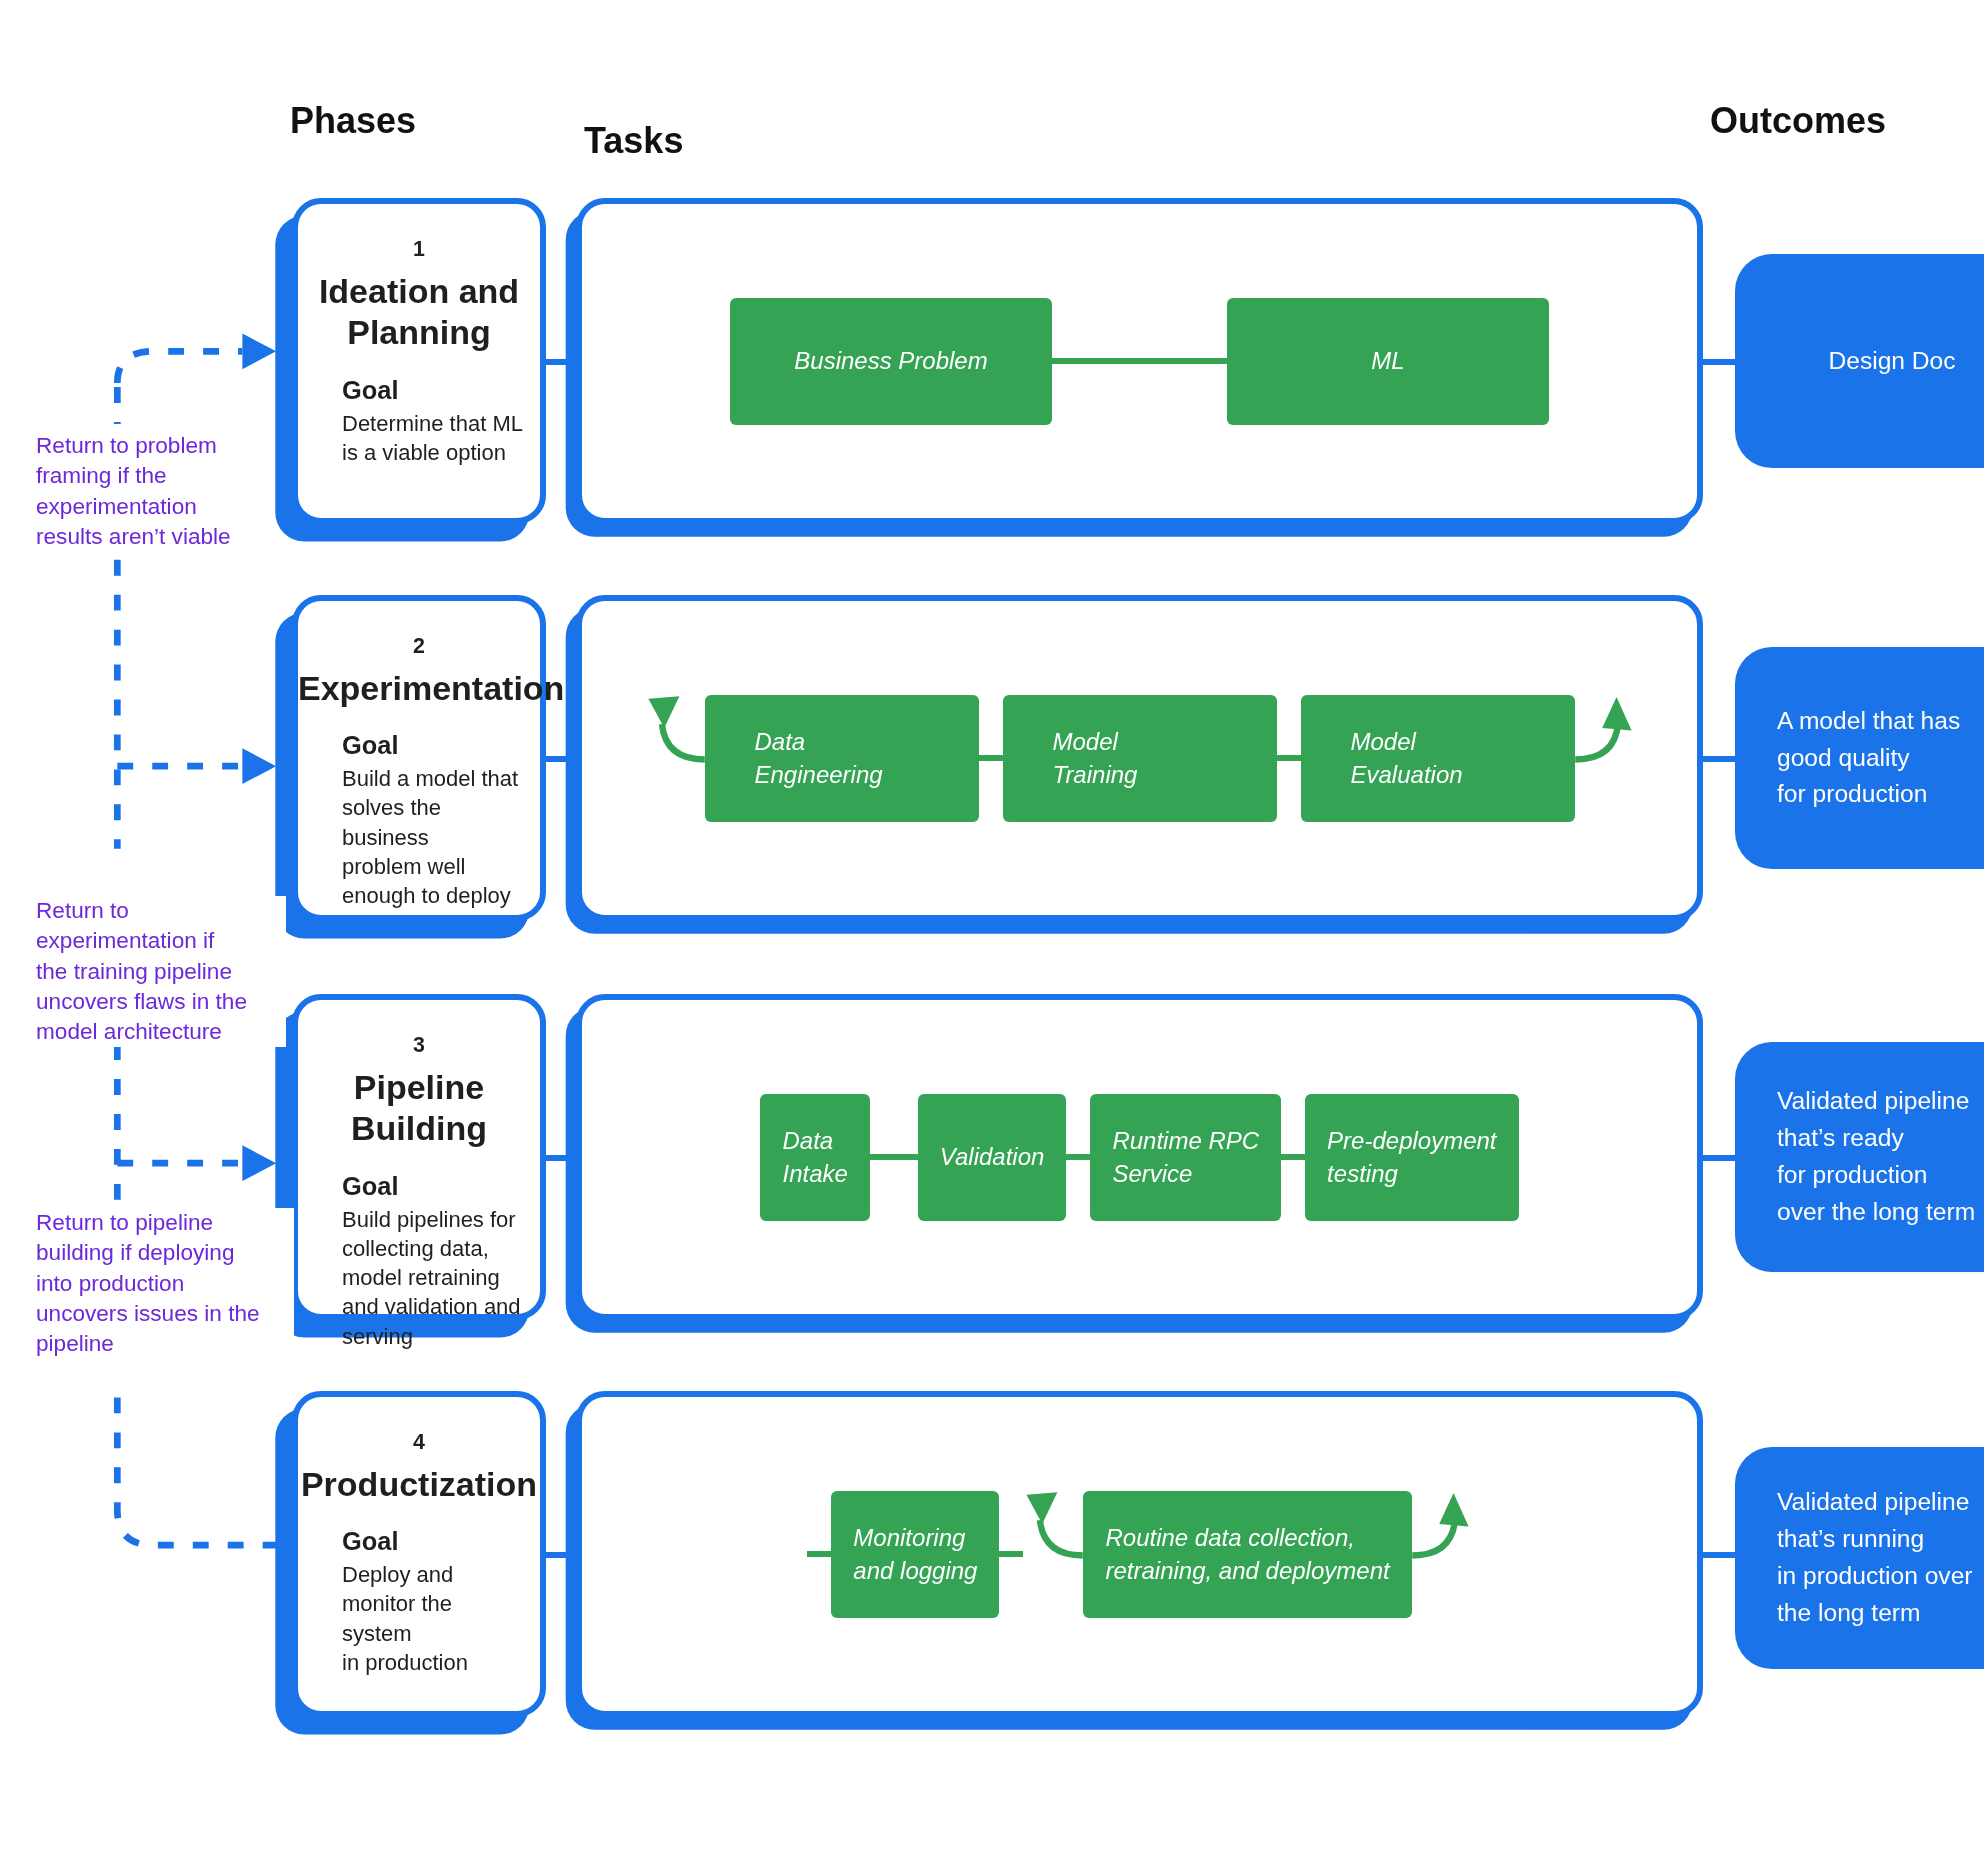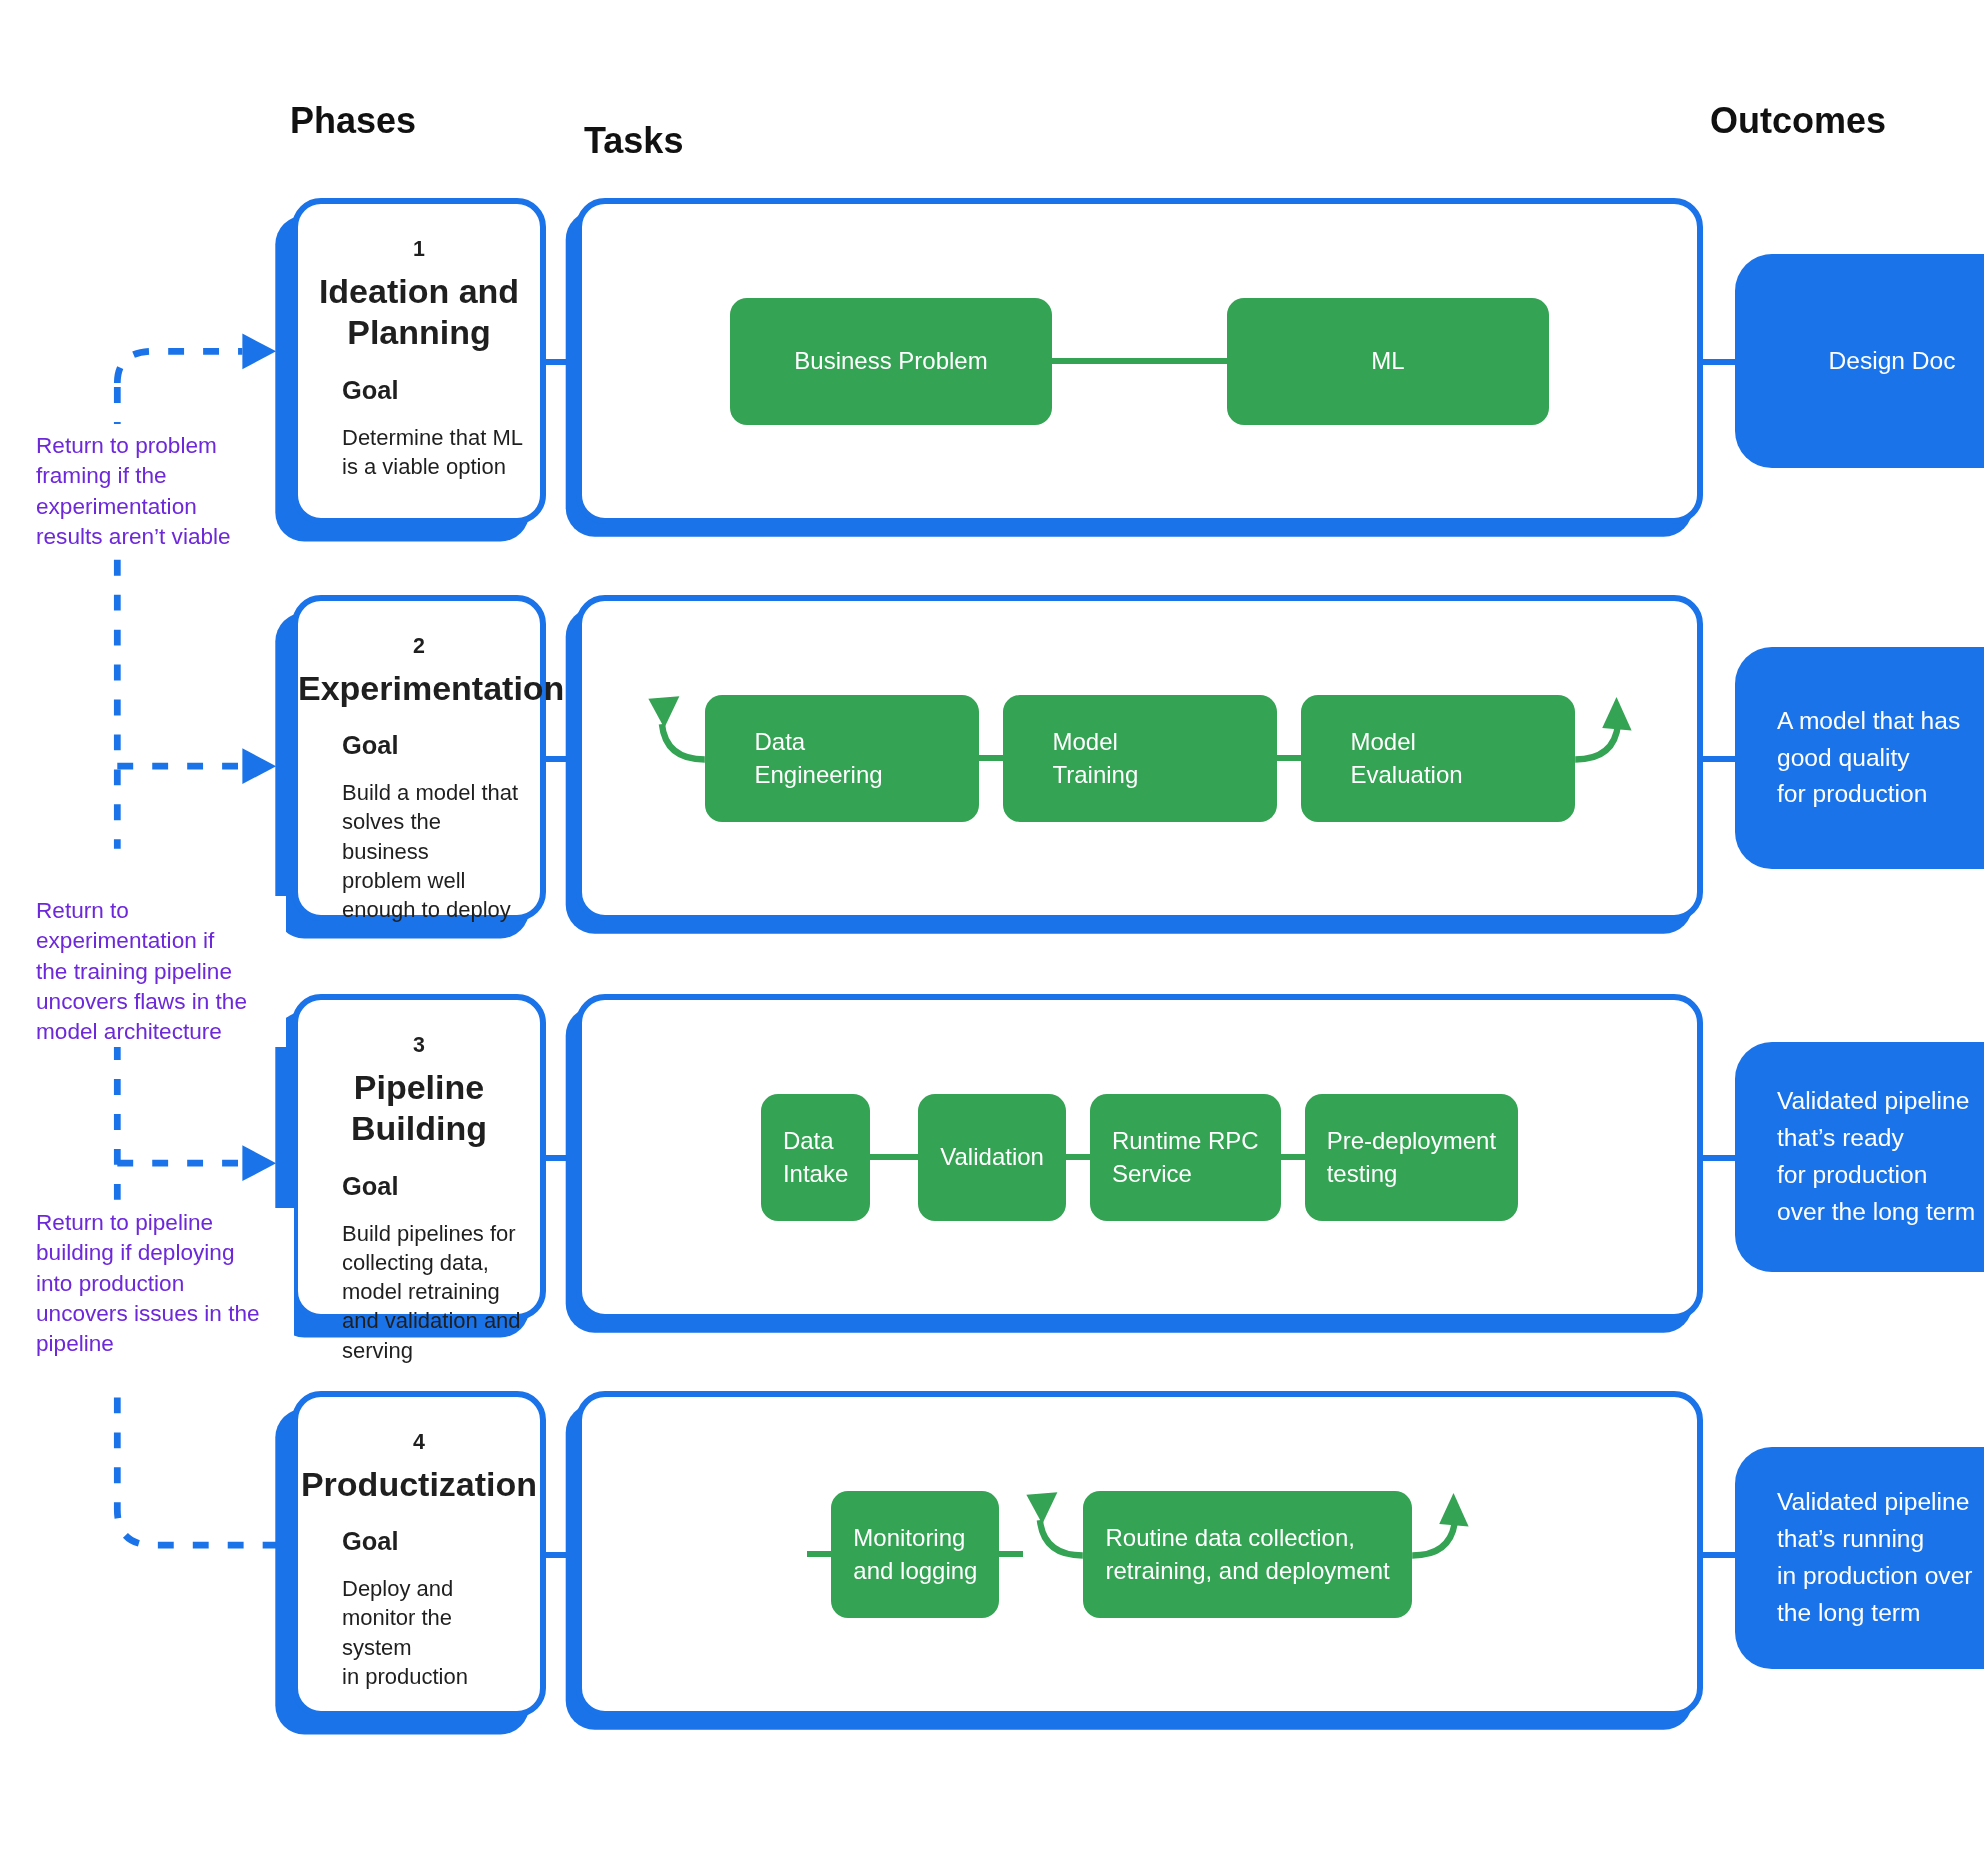--- a/index.html
+++ b/index.html
@@ -18,33 +18,33 @@
 
   .phase{
     position:absolute;left:292px;width:254px;height:326px;z-index:1;
     background:#ffffff;border:6px solid #1a73e8;border-radius:29px;
     box-shadow:-16.7px 17.5px 0 0 #1a73e8;box-sizing:border-box;
   }
   .phase-number{margin-top:33px;text-align:center;font-size:21.4px;font-weight:700;}
   .phase-title{margin-top:8.7px;text-align:center;font-size:34px;font-weight:700;line-height:1.22;white-space:pre-line;}
   .goal-wrap{margin:22px 16px 0 44px;}
   .goal-label{font-size:25.4px;font-weight:700;}
-  .goal-text{margin-top:18px;font-size:22px;line-height:1.33;white-space:pre-line;}
+  .goal-text{margin-top:4px;font-size:22px;line-height:1.33;white-space:pre-line;}
 
   .tasks-panel{
     position:absolute;left:576px;width:1127px;height:326px;z-index:1;
     background:#ffffff;border:6px solid #1a73e8;border-radius:29px;
     box-shadow:-10.3px 12.7px 0 0 #1a73e8;box-sizing:border-box;
     display:flex;align-items:center;justify-content:center;
   }
   .task-box{
     background:#34a353;color:#ffffff;font-size:24px;line-height:1.38;
     white-space:pre-line;display:flex;align-items:center;justify-content:center;
-    text-align:left;border-radius:17px;padding:14.3px 22px;min-height:127px;
-    box-sizing:border-box;flex:0 0 auto;
+    text-align:left;border-radius:6px;padding:14.3px 22px;min-height:127px;
+    box-sizing:border-box;flex:0 0 auto;font-style:italic;
   }
   .task-conn{height:6px;background:#34a353;width:24px;flex:0 0 auto;}
   .row-0 .task-conn{width:175px;}
   .row-0 .task-box{min-width:322px;}
   .row-1 .task-box{min-width:274px;justify-content:flex-start;padding-left:50px;}
   .loop-arc{flex:0 0 auto;}
 
   .outcome{
     position:absolute;left:1735px;width:314px;z-index:1;background:#1a73e8;
     border-radius:37px;color:#ffffff;font-size:24.6px;line-height:1.5;white-space:pre-line;

